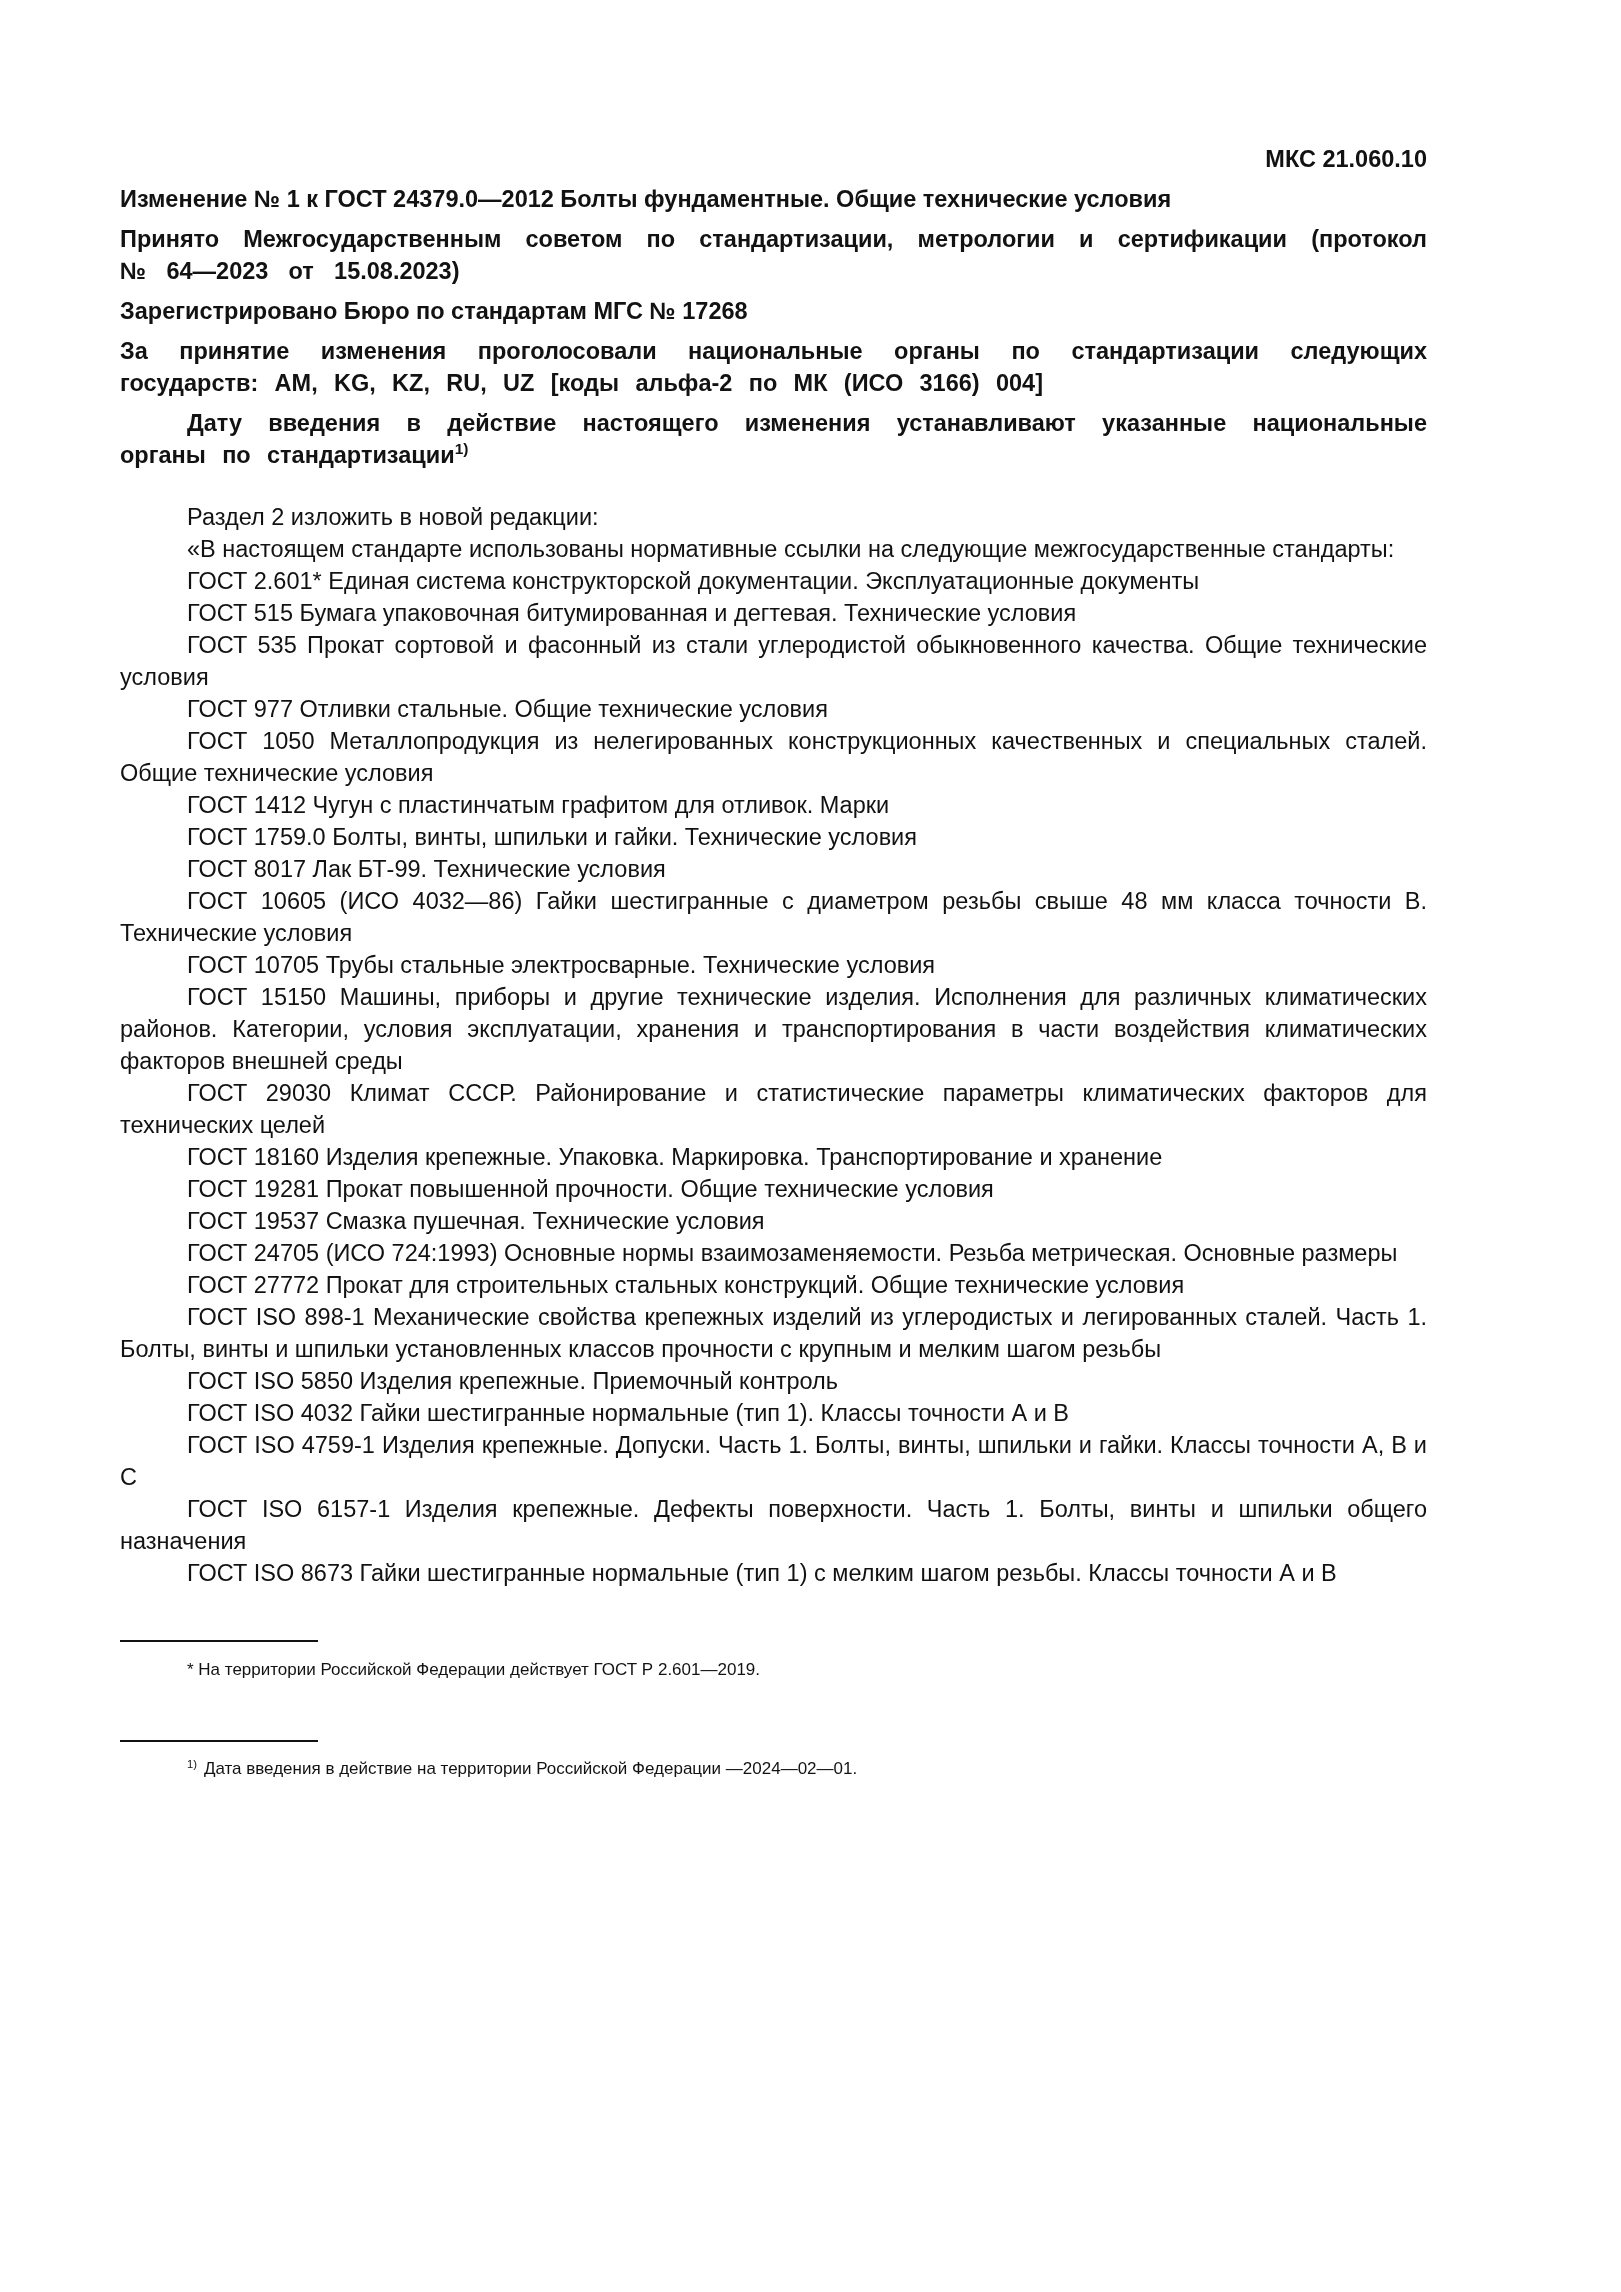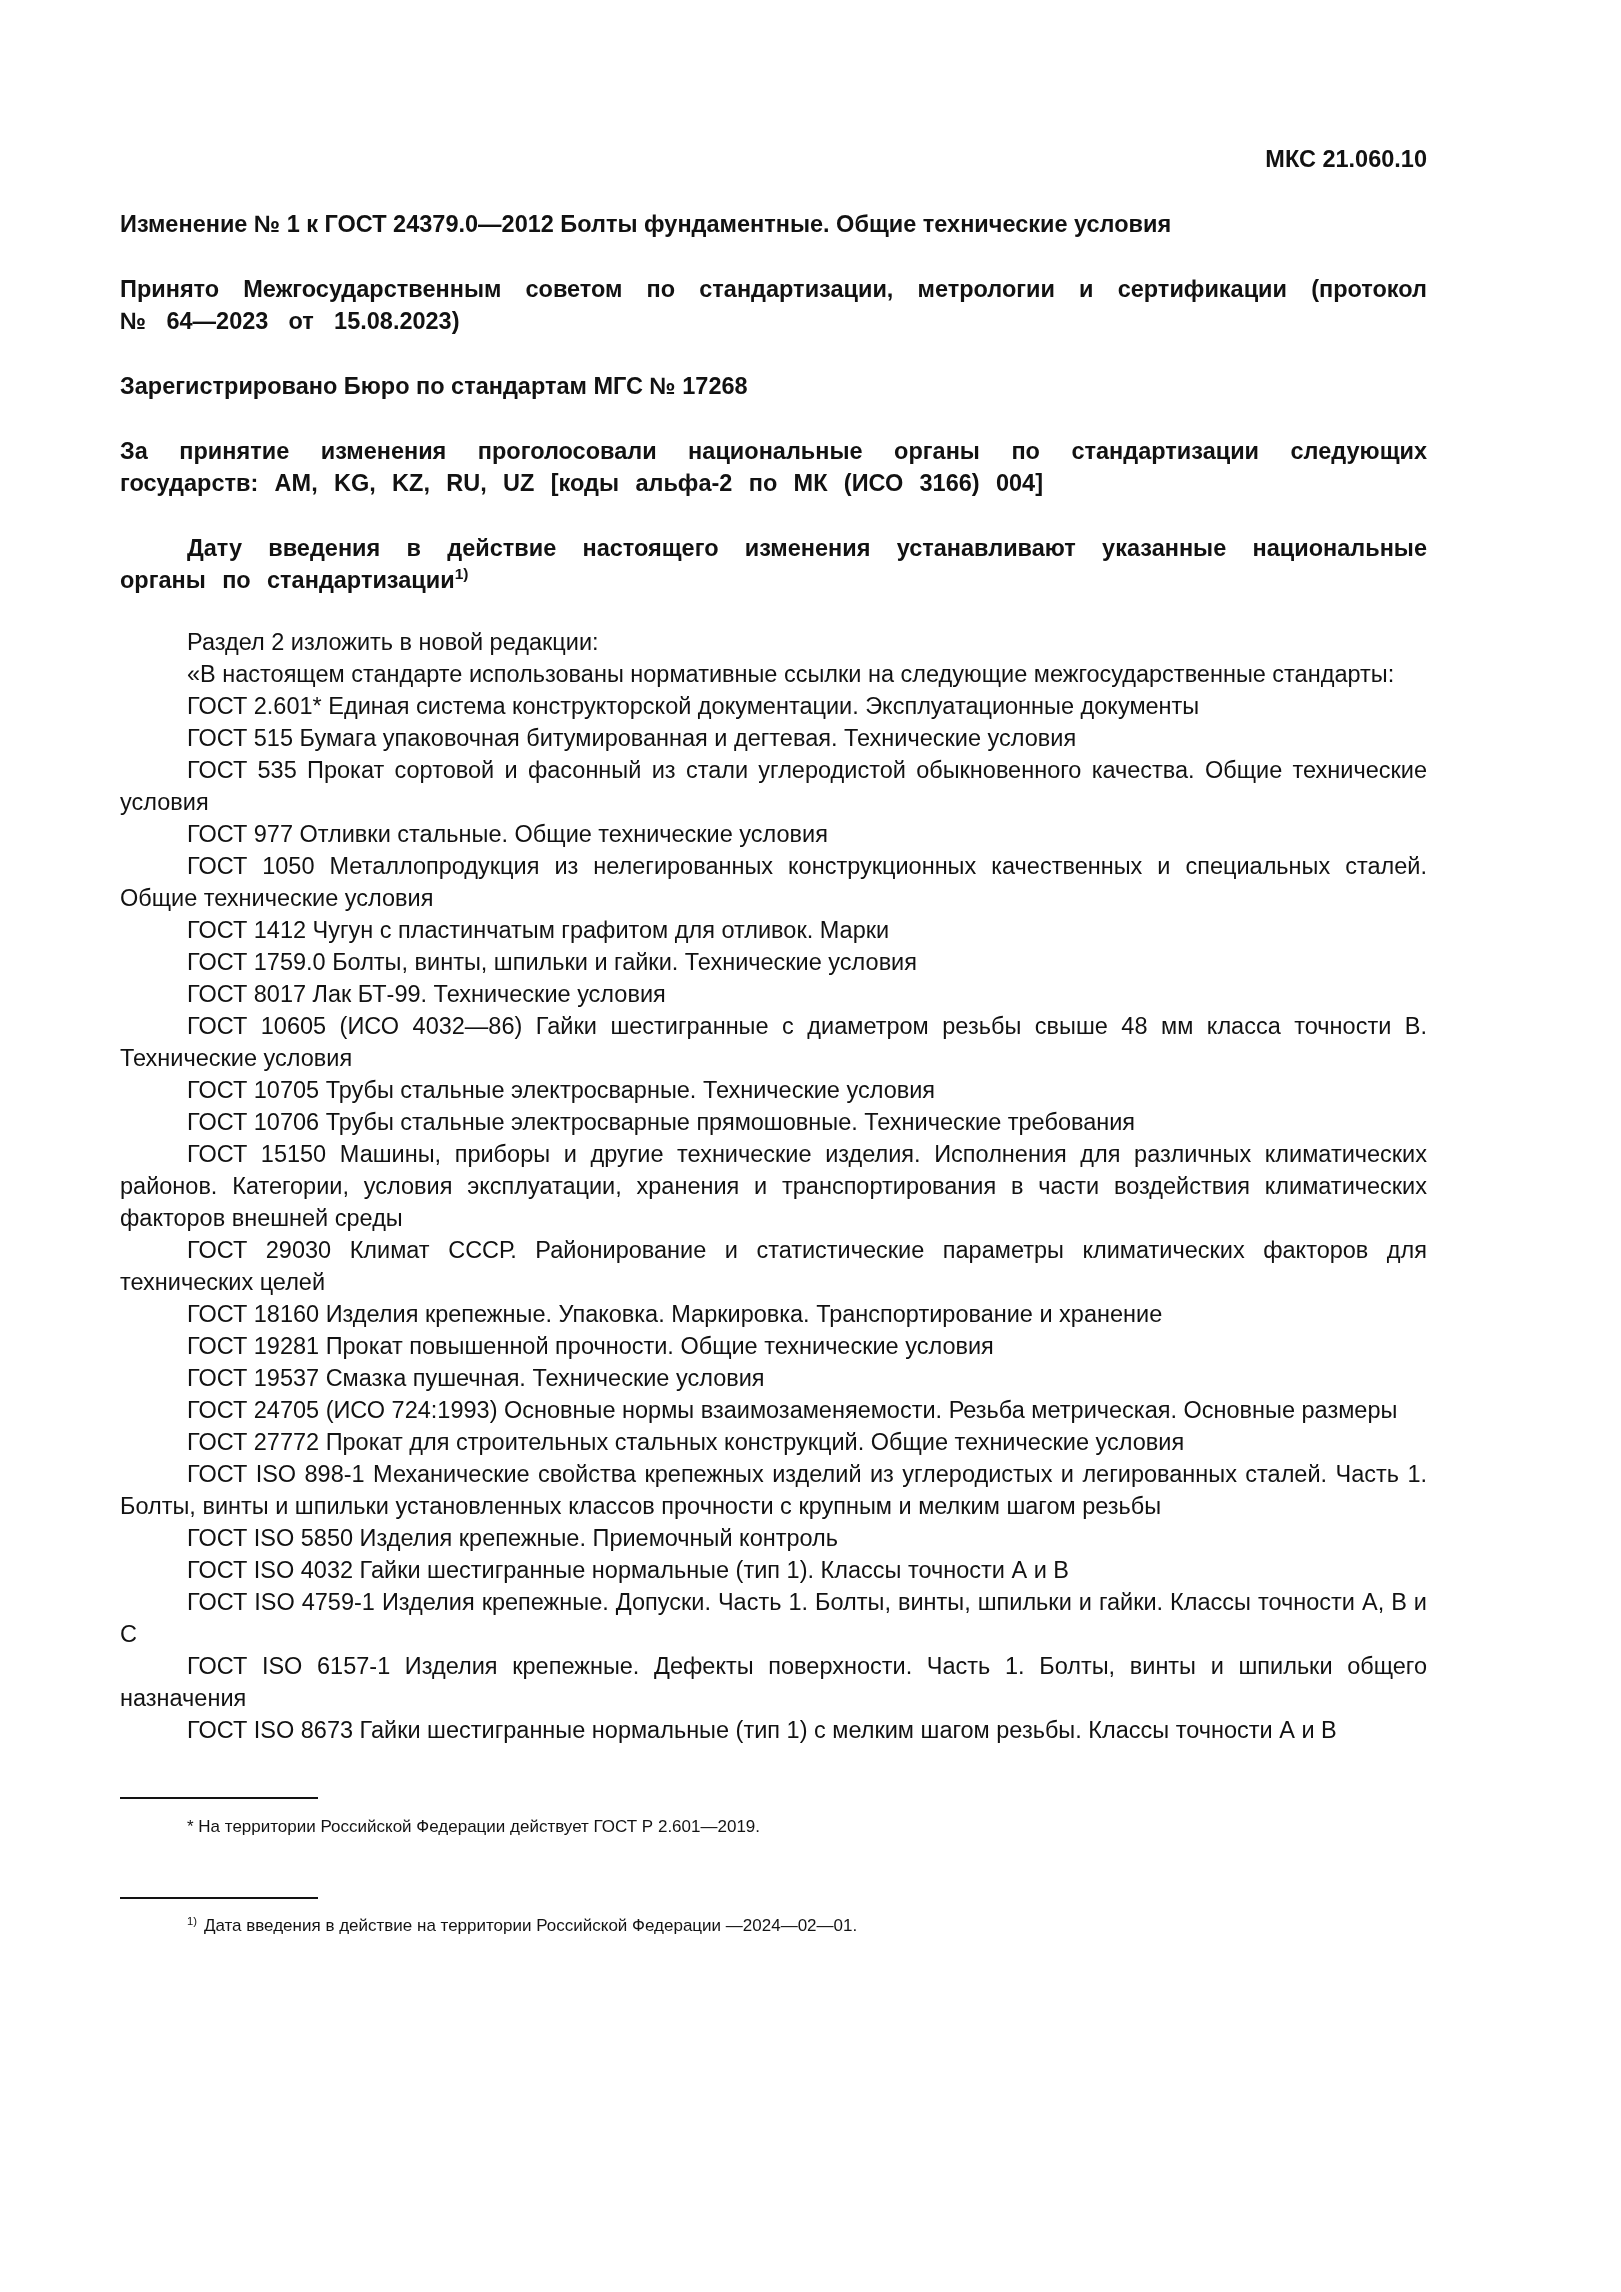--- a/index.html
+++ b/index.html
@@ -23,21 +23,21 @@
     left: 120px;
     top: 0;
     width: 1307px;
   }
   p { margin: 0; }
   .mks {
     margin-top: 143px;
     text-align: right;
     font-weight: bold;
   }
-  .para { margin-top: 33px; }
+  .para { margin-top: 8px; }
   .bold { font-weight: bold; }
   .just { text-align: justify; }
   .indent { text-indent: 67px; }
   .adopted { word-spacing: 13.7px; }
   .voted { word-spacing: 9.8px; }
   .effective { word-spacing: 9.8px; }
   .section-gap { margin-top: 30px; }
   .item {
     text-align: justify;
     text-indent: 67px;
@@ -95,21 +95,20 @@
         <p class="item">ГОСТ 2.601* Единая система конструкторской документации. Эксплуатационные документы</p>
         <p class="item">ГОСТ 515 Бумага упаковочная битумированная и дегтевая. Технические условия</p>
         <p class="item">ГОСТ 535 Прокат сортовой и фасонный из стали углеродистой обыкновенного качества. Общие технические условия</p>
         <p class="item">ГОСТ 977 Отливки стальные. Общие технические условия</p>
         <p class="item">ГОСТ 1050 Металлопродукция из нелегированных конструкционных качественных и специальных сталей. Общие технические условия</p>
         <p class="item">ГОСТ 1412 Чугун с пластинчатым графитом для отливок. Марки</p>
         <p class="item">ГОСТ 1759.0 Болты, винты, шпильки и гайки. Технические условия</p>
         <p class="item">ГОСТ 8017 Лак БТ-99. Технические условия</p>
         <p class="item">ГОСТ 10605 (ИСО 4032—86) Гайки шестигранные с диаметром резьбы свыше 48 мм класса точ­ности В. Технические условия</p>
         <p class="item">ГОСТ 10705 Трубы стальные электросварные. Технические условия</p>
-        <p class="item">ГОСТ 10706 Трубы стальные электросварные прямошовные. Технические требования</p>
         <p class="item">ГОСТ 15150 Машины, приборы и другие технические изделия. Исполнения для различных клима­тических районов. Категории, условия эксплуатации, хранения и транспортирования в части воздей­ствия климатических факторов внешней среды</p>
         <p class="item">ГОСТ 29030 Климат СССР. Районирование и статистические параметры климатических факторов для технических целей</p>
         <p class="item">ГОСТ 18160 Изделия крепежные. Упаковка. Маркировка. Транспортирование и хранение</p>
         <p class="item">ГОСТ 19281 Прокат повышенной прочности. Общие технические условия</p>
         <p class="item">ГОСТ 19537 Смазка пушечная. Технические условия</p>
         <p class="item">ГОСТ 24705 (ИСО 724:1993) Основные нормы взаимозаменяемости. Резьба метрическая. Основ­ные размеры</p>
         <p class="item">ГОСТ 27772 Прокат для строительных стальных конструкций. Общие технические условия</p>
         <p class="item">ГОСТ ISO 898-1 Механические свойства крепежных изделий из углеродистых и легированных ста­лей. Часть 1. Болты, винты и шпильки установленных классов прочности с крупным и мелким шагом резьбы</p>
         <p class="item">ГОСТ ISO 5850 Изделия крепежные. Приемочный контроль</p>
         <p class="item">ГОСТ ISO 4032 Гайки шестигранные нормальные (тип 1). Классы точности А и В</p>

